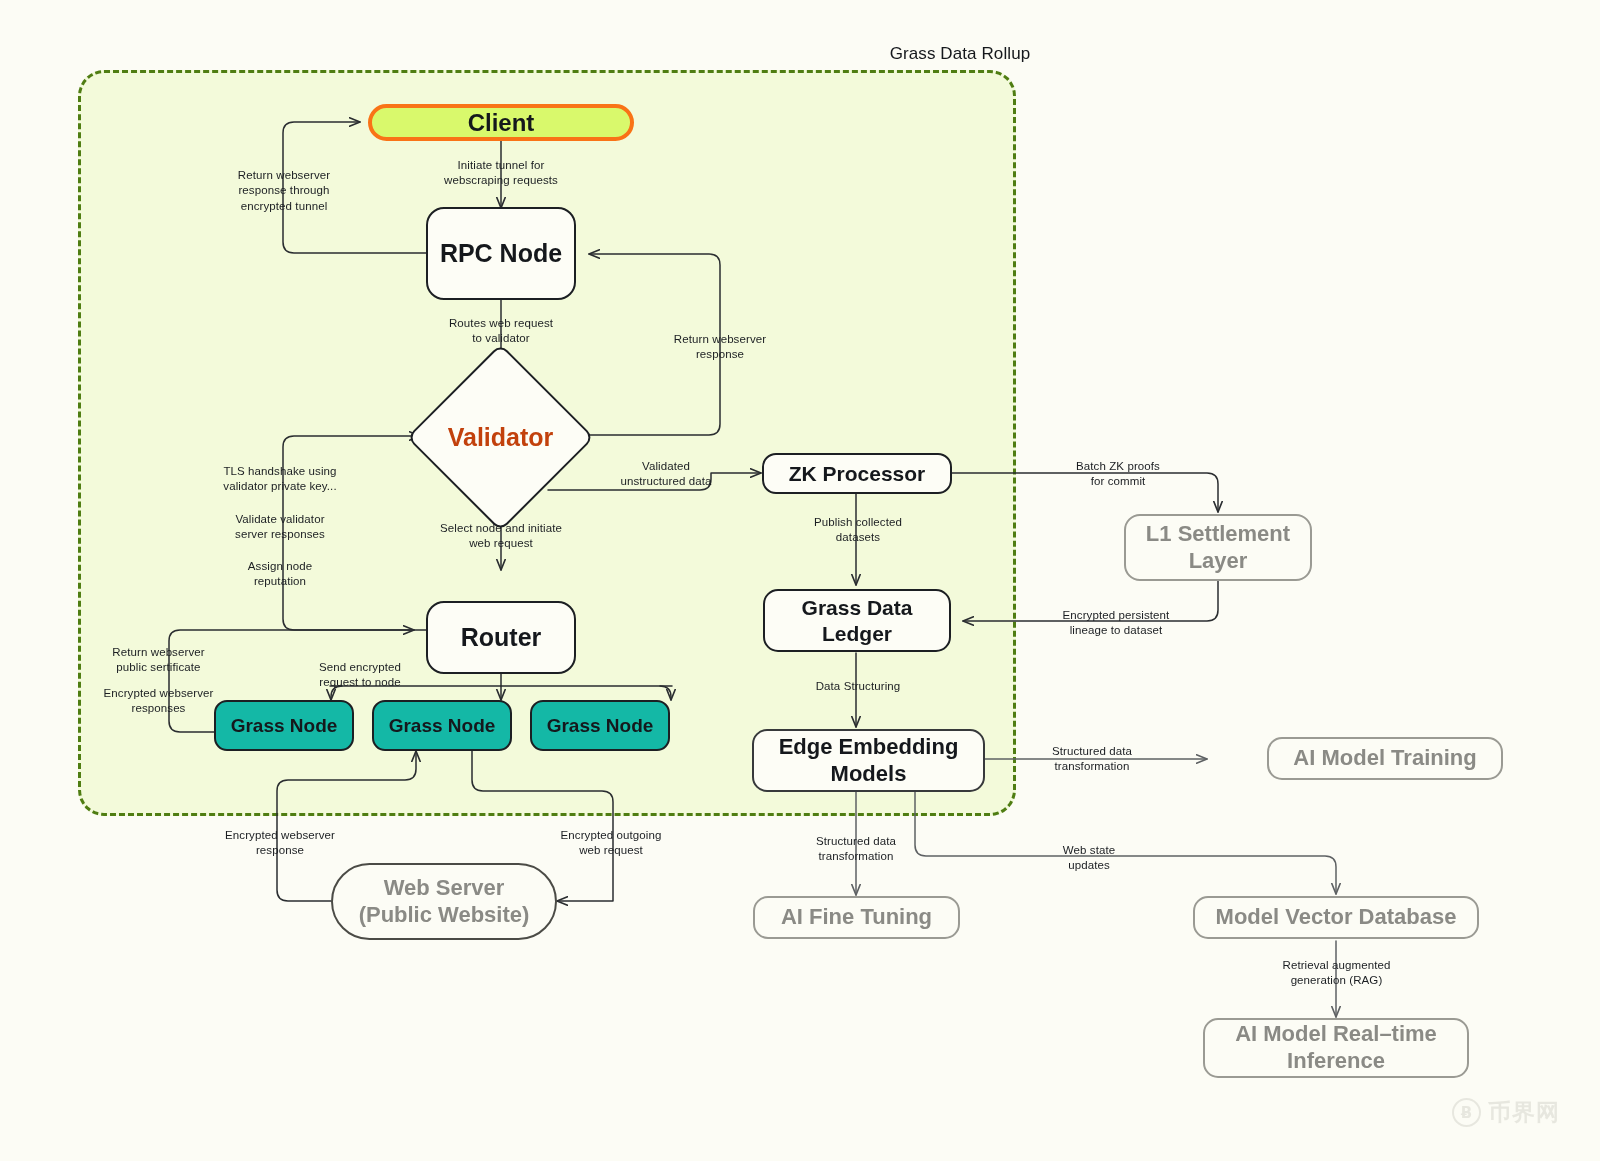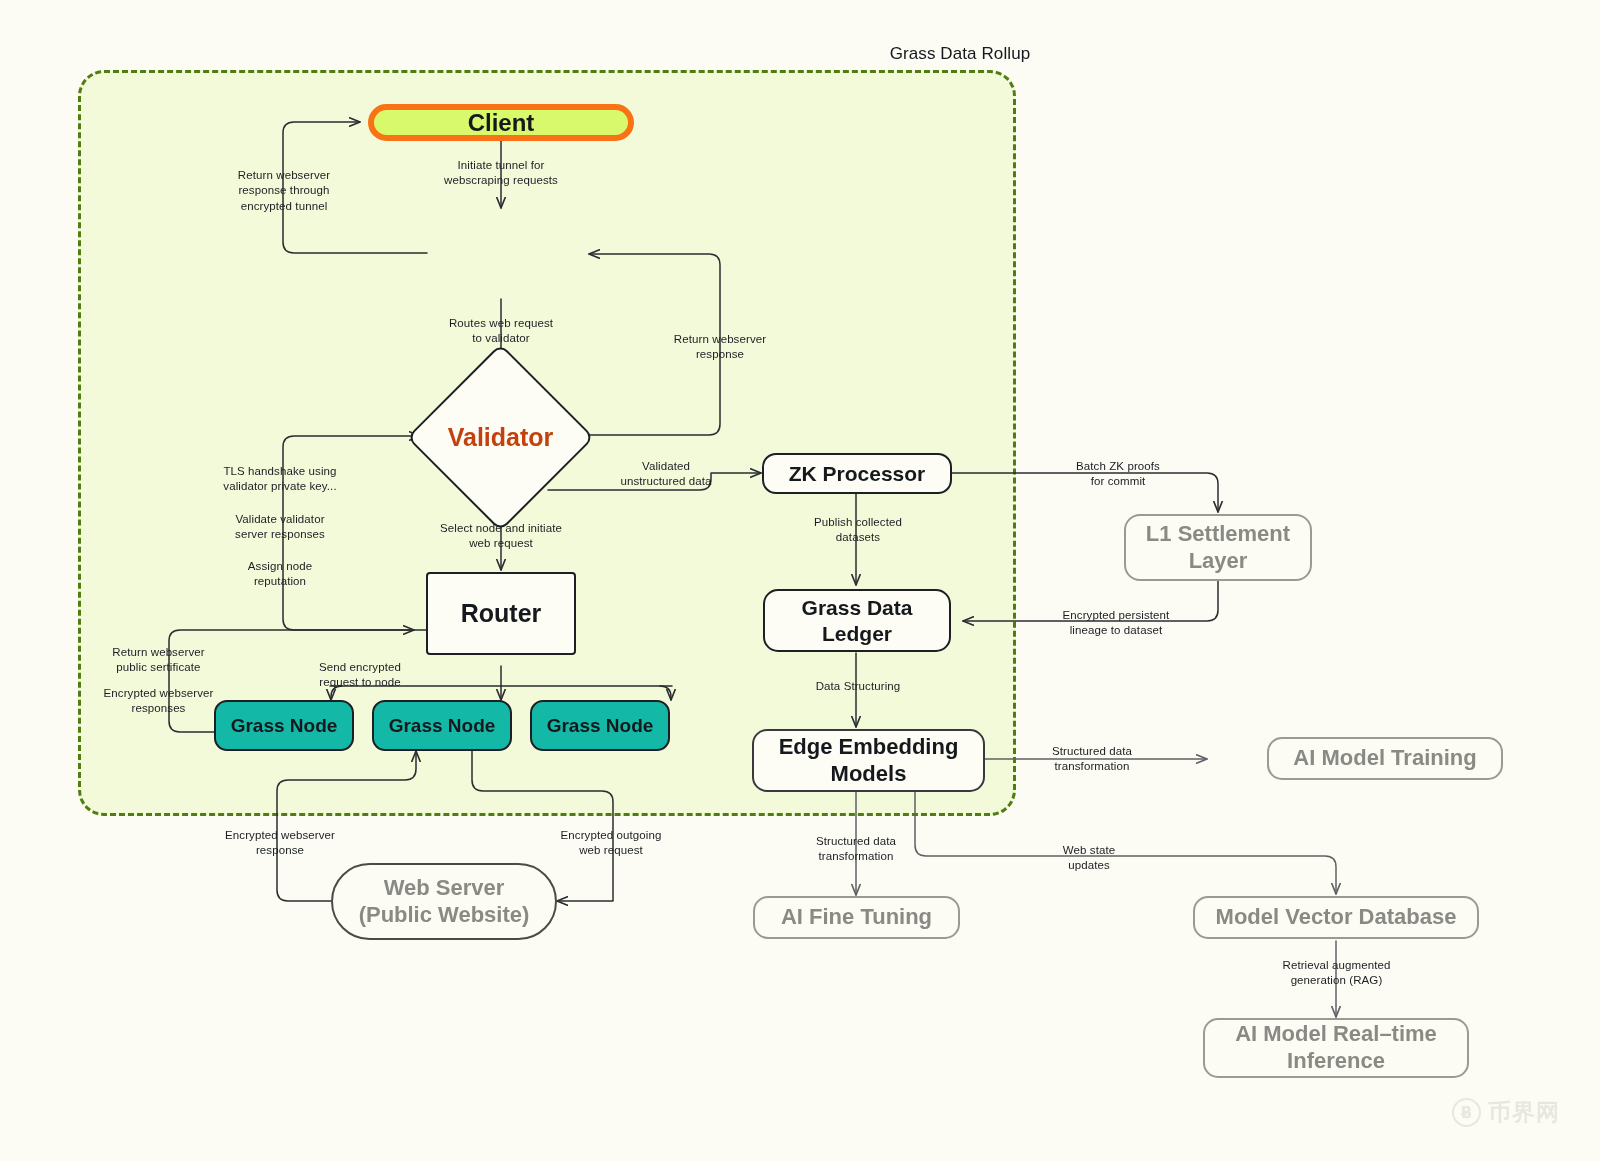--- a/index.html
+++ b/index.html
@@ -35,21 +35,21 @@
     position:absolute;box-sizing:border-box;
     display:flex;align-items:center;justify-content:center;
     text-align:center;line-height:1.22;
     border-radius:16px;
   }
   .node.dark   {color:#15181c;font-weight:700;}
   .node.grey   {color:#8a8a85;font-weight:700;}
 
   .n-white{background:#fdfdf6;border:2px solid #1c1f23;}
   .n-soft {background:transparent;border:2px solid #9a9a93;}
-  .n-green-light{background:#d9f96c;border:6px solid #f97316;}
+  .n-green-light{background:#d9f96c;border:4px solid #f97316;}
   .n-green-solid{background:#14b8a6;border:2px solid #1c1f23;}
 
   
   .diamond-wrap{position:absolute;}
   .diamond-shape{
     position:absolute;left:0;top:0;width:100%;height:100%;
     background:#fdfdf6;border:2px solid #1c1f23;
     transform:rotate(45deg);
     border-radius:10px;
     box-sizing:border-box;
@@ -151,27 +151,30 @@
       <path d="M915,792 L915,845 Q915,856 926,856 L1325,856 Q1336,856 1336,867 L1336,894" marker-end="url(#ahg)"></path>
 
       <path d="M1336,941 L1336,1017" marker-end="url(#ahg)"></path>
     </g>
   </svg>
 
   <div class="node n-green-light dark" style="left:368px;top:104px;width:266px;height:37px;font-size:24px;border-radius:19px;">
     <span>Client</span>
   </div>
 
+  <div class="node n-white dark" style="left:426px;top:207px;width:150px;height:93px;font-size:25px;border-radius:18px;">
+    <span>RPC Node</span>
+  </div>
 
   <div class="diamond-wrap" style="left:434px;top:371px;width:133px;height:133px;">
     <div class="diamond-shape"></div>
     <div class="diamond-label">Validator</div>
   </div>
 
-  <div class="node n-white dark" style="left:426px;top:572px;width:150px;height:83px;font-size:25px;border-radius:4px;">
+  <div class="node n-white dark" style="left:426px;top:601px;width:150px;height:73px;font-size:25px;border-radius:18px;">
     <span>Router</span>
   </div>
 
   <div class="node n-green-solid dark" style="left:214px;top:700px;width:140px;height:51px;font-size:19px;border-radius:13px;">
     <span>Grass Node</span>
   </div>
   <div class="node n-green-solid dark" style="left:372px;top:700px;width:140px;height:51px;font-size:19px;border-radius:13px;">
     <span>Grass Node</span>
   </div>
   <div class="node n-green-solid dark" style="left:530px;top:700px;width:140px;height:51px;font-size:19px;border-radius:13px;">

